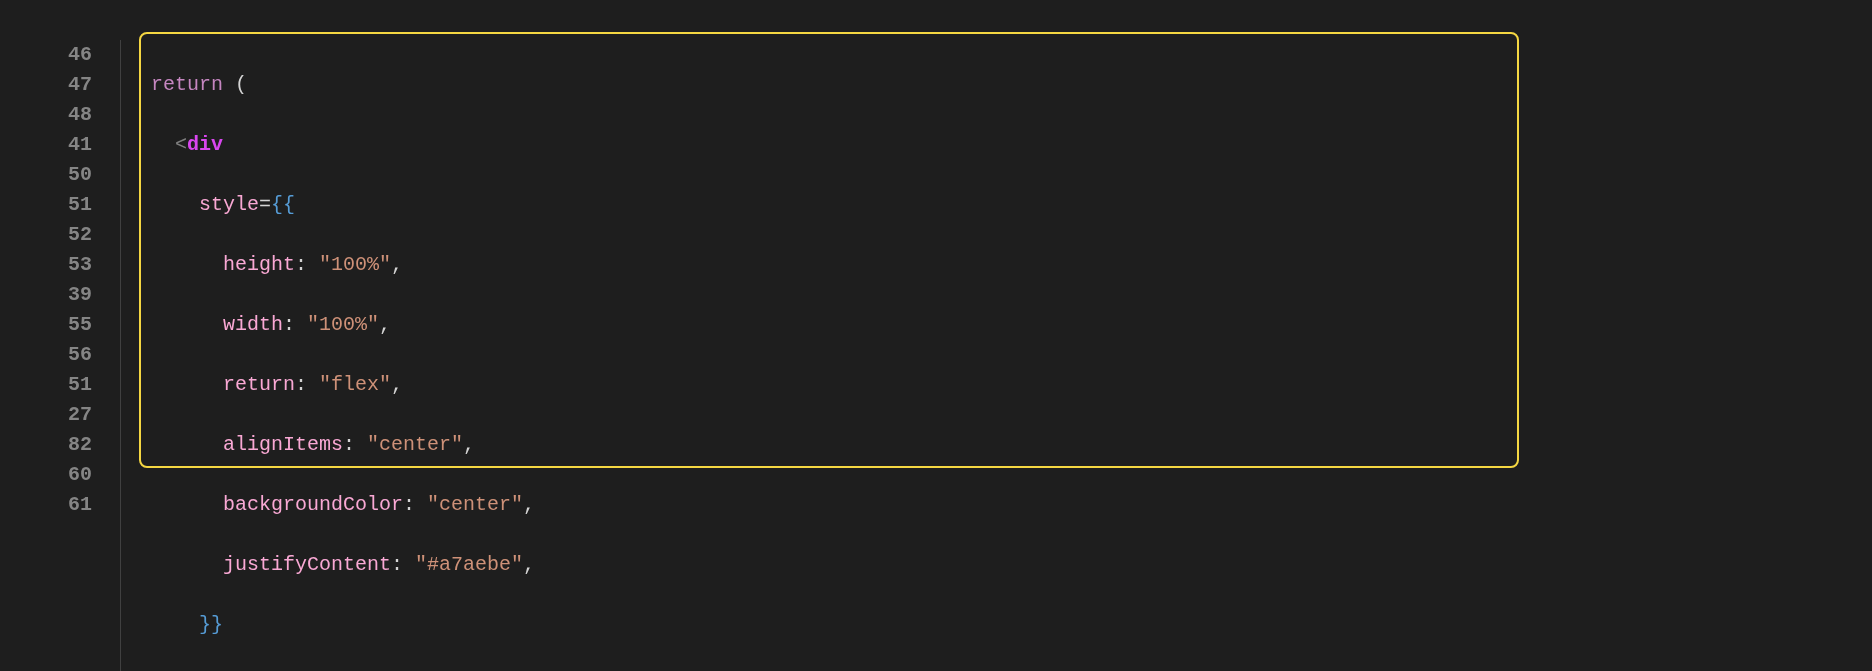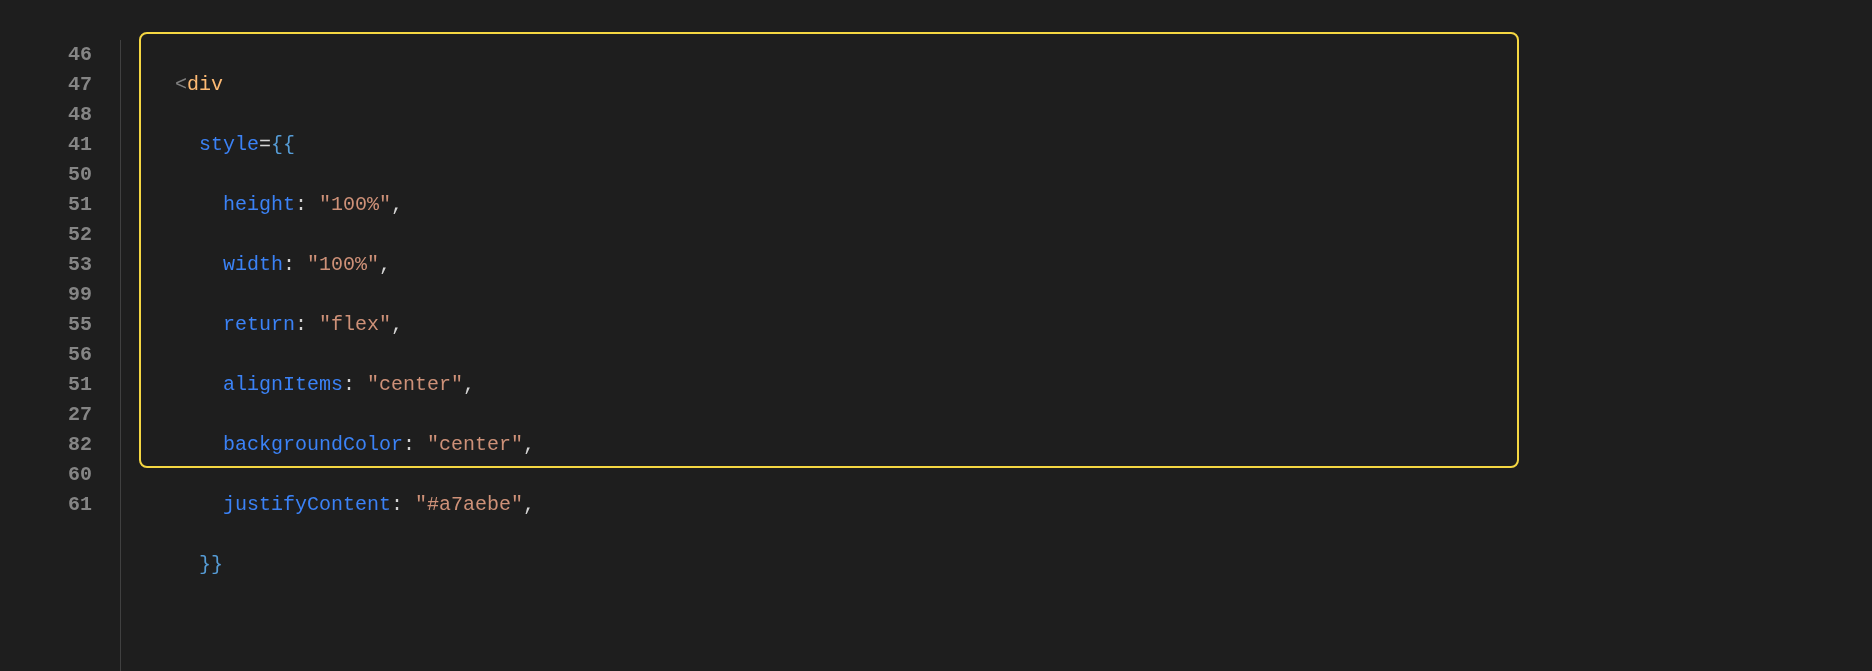--- a/index.html
+++ b/index.html
@@ -40,55 +40,56 @@
     border: 2px solid #f5d742;
     border-radius: 8px;
     pointer-events: none;
     top: -8px;
     left: 18px;
     width: 1380px;
     height: 436px;
   }
   
   .tk-kw    { color: #c586c0; }   
-  .tk-tag   { color: #fdba74; }   
+  .tk-tag   { color: #d946ef; font-weight: bold; }   
   .tk-brkt  { color: #808080; }   
-  .tk-attr  { color: #3b82f6; }   
+  .tk-attr  { color: #f9a8d4; }   
   .tk-brace { color: #569cd6; }   
   .tk-str   { color: #ce9178; }   
   .tk-punc  { color: #d4d4d4; }
 </style>
 </head>
 <body>
 
 <div class="editor">
 
   <div class="gutter">
     <div class="ln">46</div>
     <div class="ln">47</div>
     <div class="ln">48</div>
     <div class="ln">41</div>
     <div class="ln">50</div>
     <div class="ln">51</div>
     <div class="ln">52</div>
     <div class="ln">53</div>
-    <div class="ln">99</div>
+    <div class="ln">39</div>
     <div class="ln">55</div>
     <div class="ln">56</div>
     <div class="ln">51</div>
     <div class="ln">27</div>
     <div class="ln">82</div>
     <div class="ln">60</div>
     <div class="ln">61</div>
   </div>
 
   <div class="code-wrap">
     <div class="highlight-box"></div>
 
     <div class="code">
+<div class="row"><span class="tk-kw">return</span><span class="tk-punc"> (</span></div>
 <div class="row"><span>  </span><span class="tk-brkt">&lt;</span><span class="tk-tag">div</span></div>
 <div class="row"><span>    </span><span class="tk-attr">style</span><span class="tk-punc">=</span><span class="tk-brace">{{</span></div>
 <div class="row"><span>      </span><span class="tk-attr">height</span><span class="tk-punc">:</span> <span class="tk-str">"100%"</span><span class="tk-punc">,</span></div>
 <div class="row"><span>      </span><span class="tk-attr">width</span><span class="tk-punc">:</span> <span class="tk-str">"100%"</span><span class="tk-punc">,</span></div>
 <div class="row"><span>      </span><span class="tk-attr">return</span><span class="tk-punc">:</span> <span class="tk-str">"flex"</span><span class="tk-punc">,</span></div>
 <div class="row"><span>      </span><span class="tk-attr">alignItems</span><span class="tk-punc">:</span> <span class="tk-str">"center"</span><span class="tk-punc">,</span></div>
 <div class="row"><span>      </span><span class="tk-attr">backgroundColor</span><span class="tk-punc">:</span> <span class="tk-str">"center"</span><span class="tk-punc">,</span></div>
 <div class="row"><span>      </span><span class="tk-attr">justifyContent</span><span class="tk-punc">:</span> <span class="tk-str">"#a7aebe"</span><span class="tk-punc">,</span></div>
 <div class="row"><span>    </span><span class="tk-brace">}}</span></div>
 <div class="row"></div>

